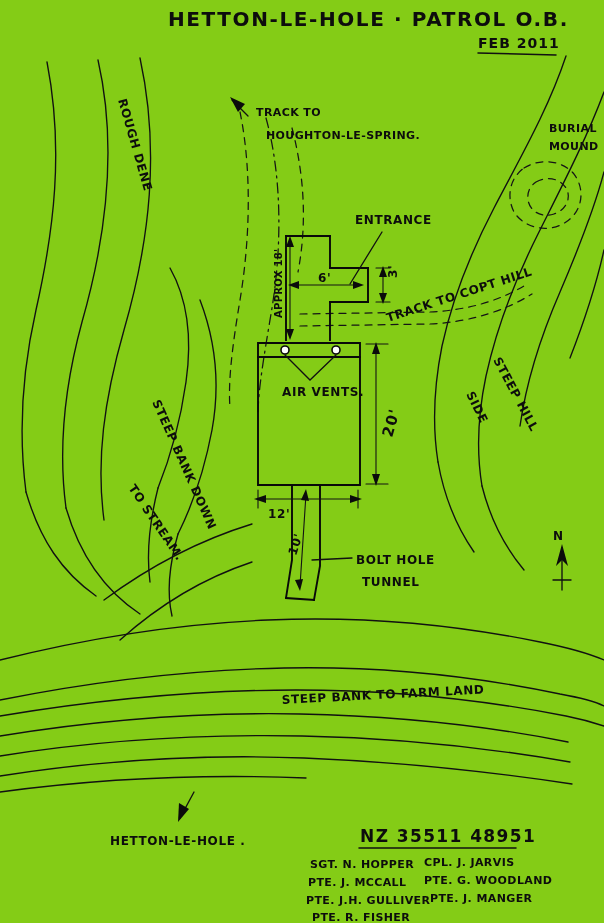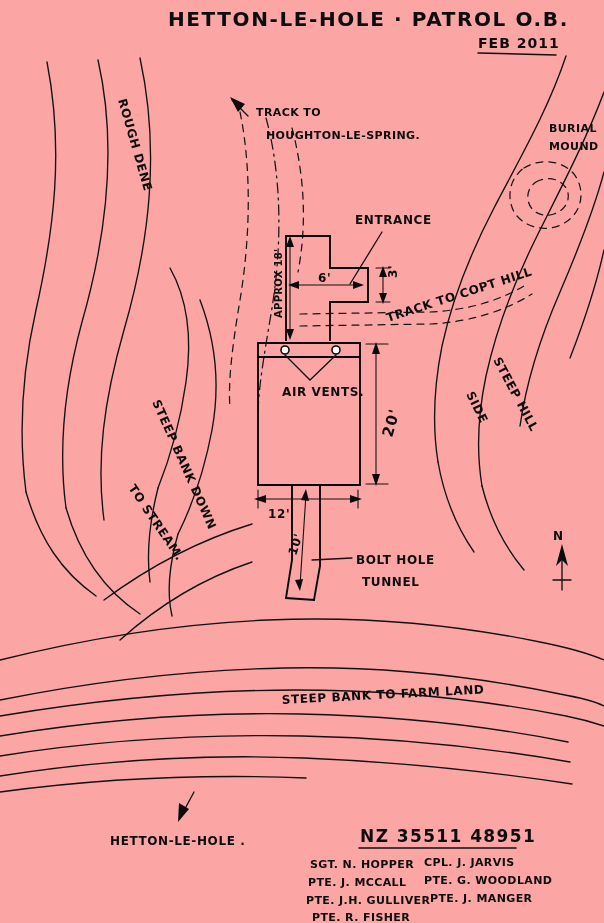--- a/index.html
+++ b/index.html
@@ -8,21 +8,21 @@
     padding: 0;
     background: #ffffff;
   }
   body {
     font-family: "DejaVu Sans", sans-serif;
   }
   #sheet {
     position: relative;
     width: 604px;
     height: 923px;
-    background: #fca5a5;
+    background: #84cc16;
     overflow: hidden;
   }
   #map-svg {
     position: absolute;
     left: 0;
     top: 0;
     width: 604px;
     height: 923px;
   }
   

